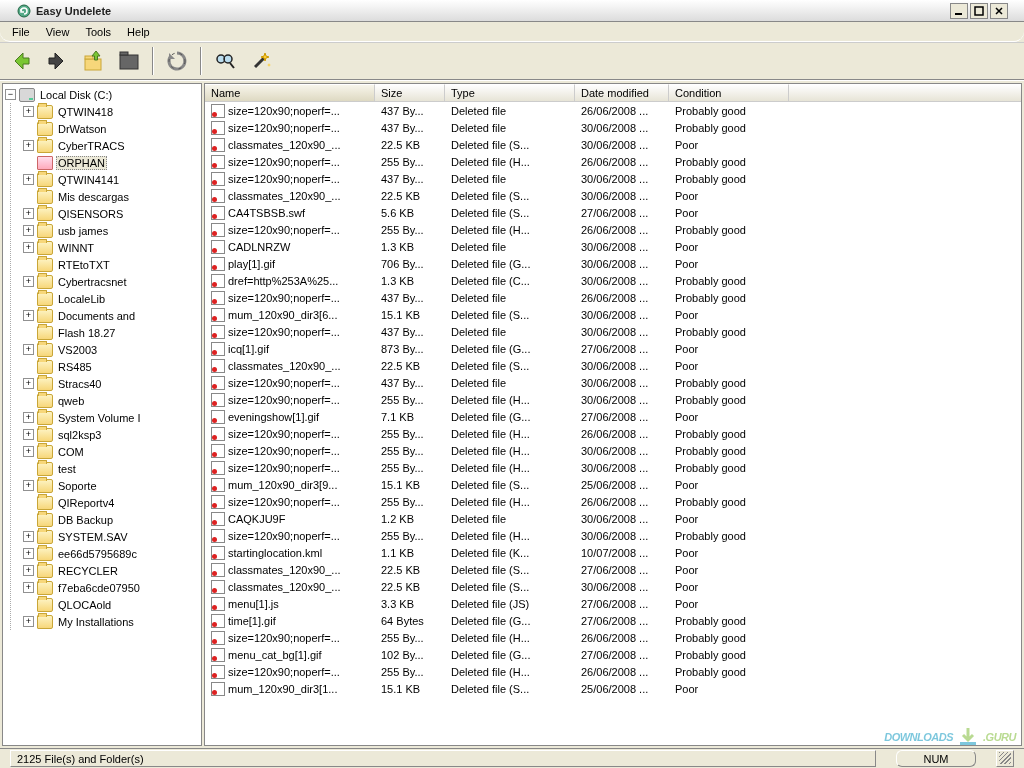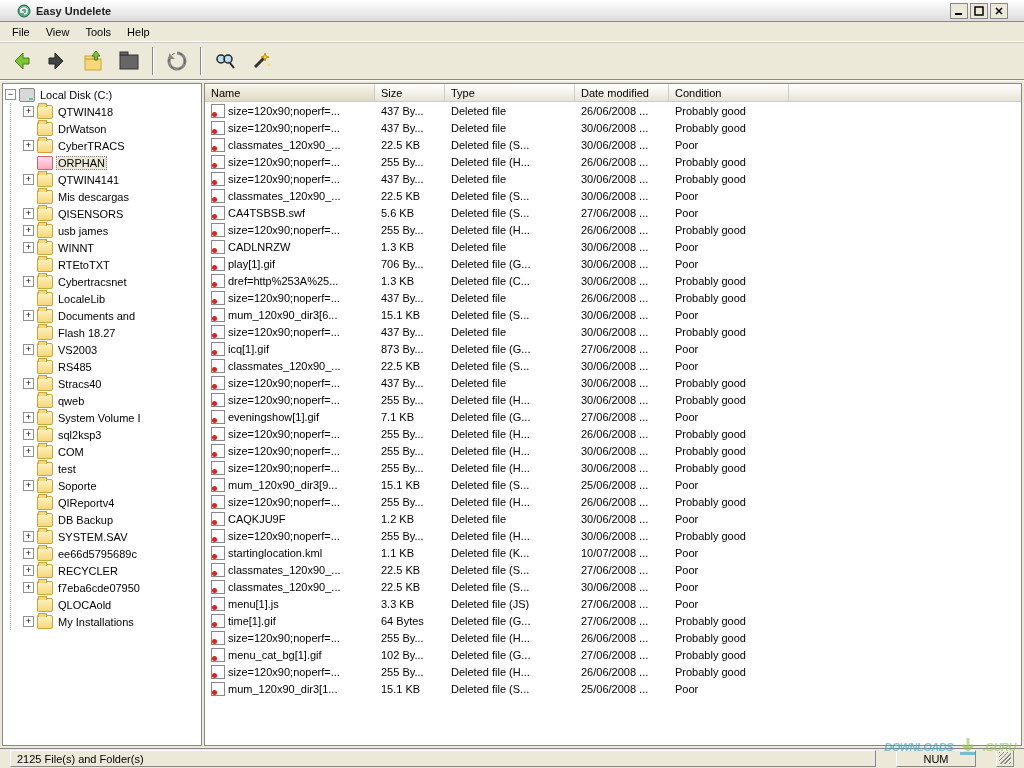--- a/index.html
+++ b/index.html
@@ -3,21 +3,21 @@
 <meta charset="utf-8">
 <style>
 * { box-sizing: border-box; margin: 0; padding: 0; font-family: Tahoma, sans-serif; font-size: 11px; }
 body { width: 1024px; height: 768px; overflow: hidden; background: #ece9d8; display: flex; flex-direction: column; }
 .titlebar { background: linear-gradient(#fff, #dcdcdc); border-bottom: 1px solid #888; height: 22px; display: flex; align-items: center; padding: 0 16px; }
 .titlebar-icon { width: 16px; height: 16px; margin-right: 4px; display: inline-flex; align-items: center; justify-content: center; }
 .titlebar-icon svg { width: 16px; height: 16px; }
 .titlebar-text { flex: 1; font-weight: bold; color: #222; }
 .win-controls { display: flex; gap: 2px; }
 .win-btn { width: 18px; height: 16px; background: #ece9d8; border: 1px solid #888; display: flex; align-items: center; justify-content: center; cursor: default; font-family: Marlett, sans-serif; font-size: 10px; }
-.menubar { background: #ece9d8; height: 20px; display: flex; align-items: center; padding: 0 4px; border-bottom: 1px solid #fff; }
+.menubar { background: #ece9d8; height: 20px; display: flex; align-items: center; padding: 0 4px; border-bottom: 1px solid #fff; border-radius: 10px; }
 .menu-item { padding: 2px 8px; cursor: default; }
 .toolbar { background: #ece9d8; height: 38px; display: flex; align-items: center; padding: 0 6px; gap: 6px; border-top: 1px solid #ccc; border-bottom: 1px solid #888; }
 .tool-btn { width: 30px; height: 30px; display: flex; align-items: center; justify-content: center; border: 1px solid transparent; cursor: default; }
 .tool-sep { width: 2px; height: 28px; border-left: 1px solid #888; border-right: 1px solid #fff; margin: 0 2px; }
 .main { flex: 1; display: flex; overflow: hidden; border-top: 1px solid #fff; }
 .tree-panel { width: 200px; background: #fff; border: 1px solid #888; margin: 2px 1px 2px 2px; overflow-y: scroll; overflow-x: hidden; display: flex; flex-direction: column; }
 .tree-root { padding: 2px 0; }
 .tree-row { display: flex; align-items: center; height: 17px; white-space: nowrap; padding-left: 2px; cursor: default; }
 .expander { width: 11px; height: 11px; border: 1px solid #919191; background: #fff; display: flex; align-items: center; justify-content: center; margin-right: 3px; font-size: 9px; line-height: 1; color: #000; flex-shrink: 0; }
 .expander-spacer { width: 11px; margin-right: 3px; flex-shrink: 0; }
@@ -41,24 +41,24 @@
 .c-type { width: 130px; }
 .c-date { width: 94px; }
 .c-cond { flex: 1; }
 .file-icon { width: 14px; height: 14px; margin-right: 3px; flex-shrink: 0; background: #fff; border: 1px solid #888; position: relative; }
 .file-icon::after { content: ""; position: absolute; bottom: 0; left: 0; width: 5px; height: 5px; background: #d22; border-radius: 50%; }
 .list-header-fill { flex: 1; background: linear-gradient(#fefefe, #e7e4d6); border-top: 1px solid #fff; }
 .scroll-corner { width: 16px; background: linear-gradient(#fefefe, #e7e4d6); border-top: 1px solid #fff; }
 .statusbar { height: 20px; background: #ece9d8; border-top: 1px solid #888; display: flex; align-items: center; }
 .status-cell { padding: 2px 6px; border: 1px solid #888; border-top: 1px solid #fff; border-left: 1px solid #fff; margin: 10px; height: 17px; display: flex; align-items: center; }
 .status-main { flex: 1; }
-.status-num { width: 80px; justify-content: center; }
+.status-num { width: 80px; justify-content: center; border-radius: 6px; }
 .status-grip { width: 18px; position: relative; }
 .status-grip::after { content: ""; position: absolute; right: 2px; bottom: 2px; width: 12px; height: 12px; background: repeating-linear-gradient(135deg, #888 0 1px, transparent 1px 3px); }
-.watermark { position: absolute; right: 8px; bottom: 10px; font-size: 20px; font-weight: bold; font-style: italic; color: #27a3c7; opacity: 0.6; letter-spacing: -0.5px; display: flex; align-items: center; gap: 4px; pointer-events: none; justify-content: center; }
+.watermark { position: absolute; right: 8px; bottom: 20px; font-size: 20px; font-weight: bold; font-style: italic; color: #27a3c7; opacity: 0.6; letter-spacing: -0.5px; display: flex; align-items: center; gap: 4px; pointer-events: none; justify-content: center; }
 .watermark .g { color: #8bc34a; }
 .tree-dotted { border-left: 1px dotted #aaa; margin-left: 7px; padding-left: 10px; }
 </style>
 </head>
 <body>
 
 <div class="titlebar">
   <span class="titlebar-icon">
     <svg viewBox="0 0 16 16">
         <circle cx="8" cy="8" r="6" fill="#5a8" stroke="#264" stroke-width="1"></circle>

